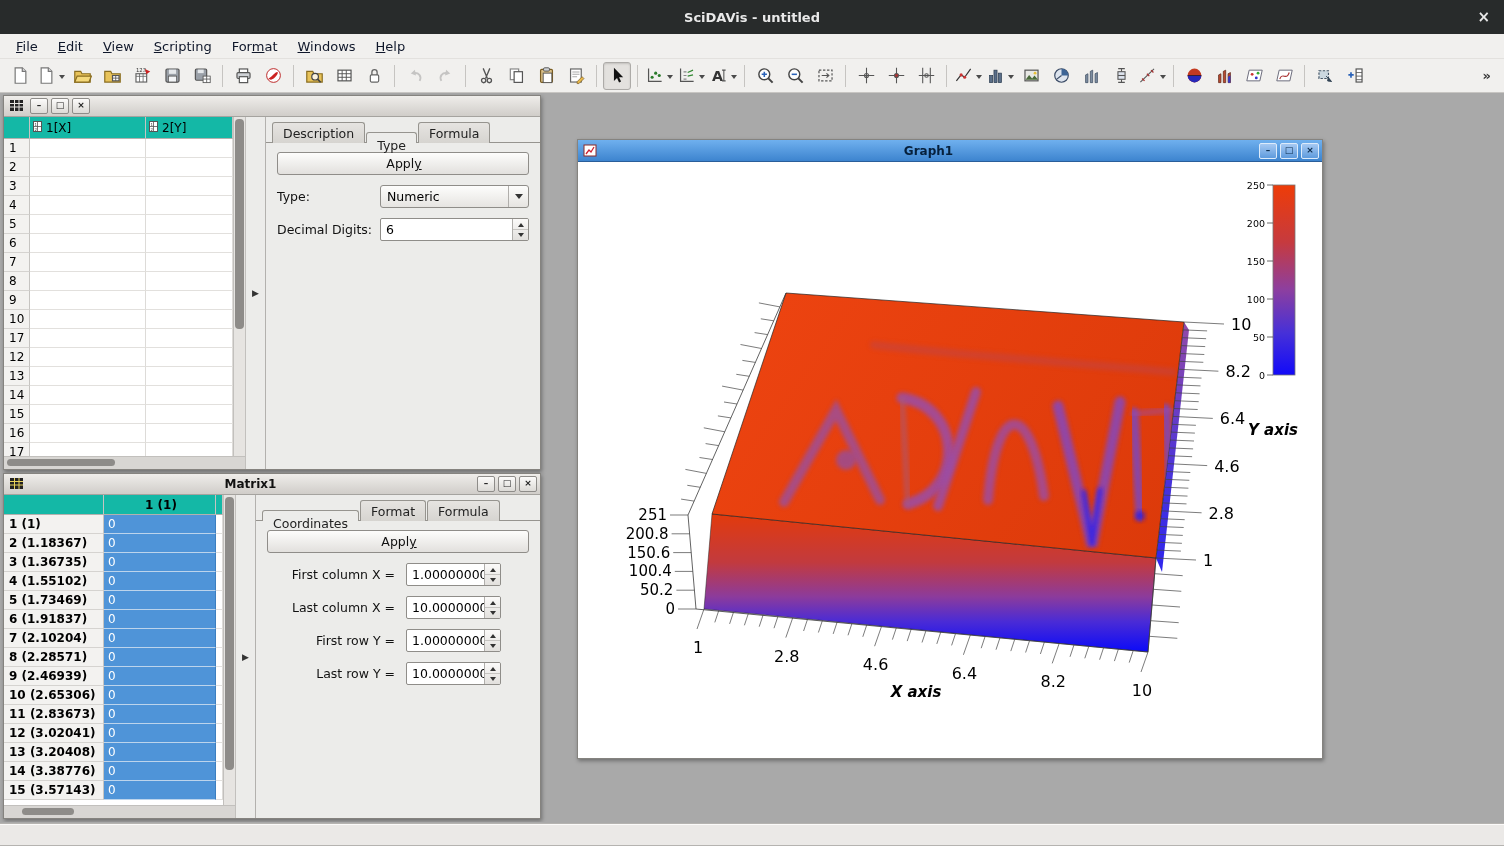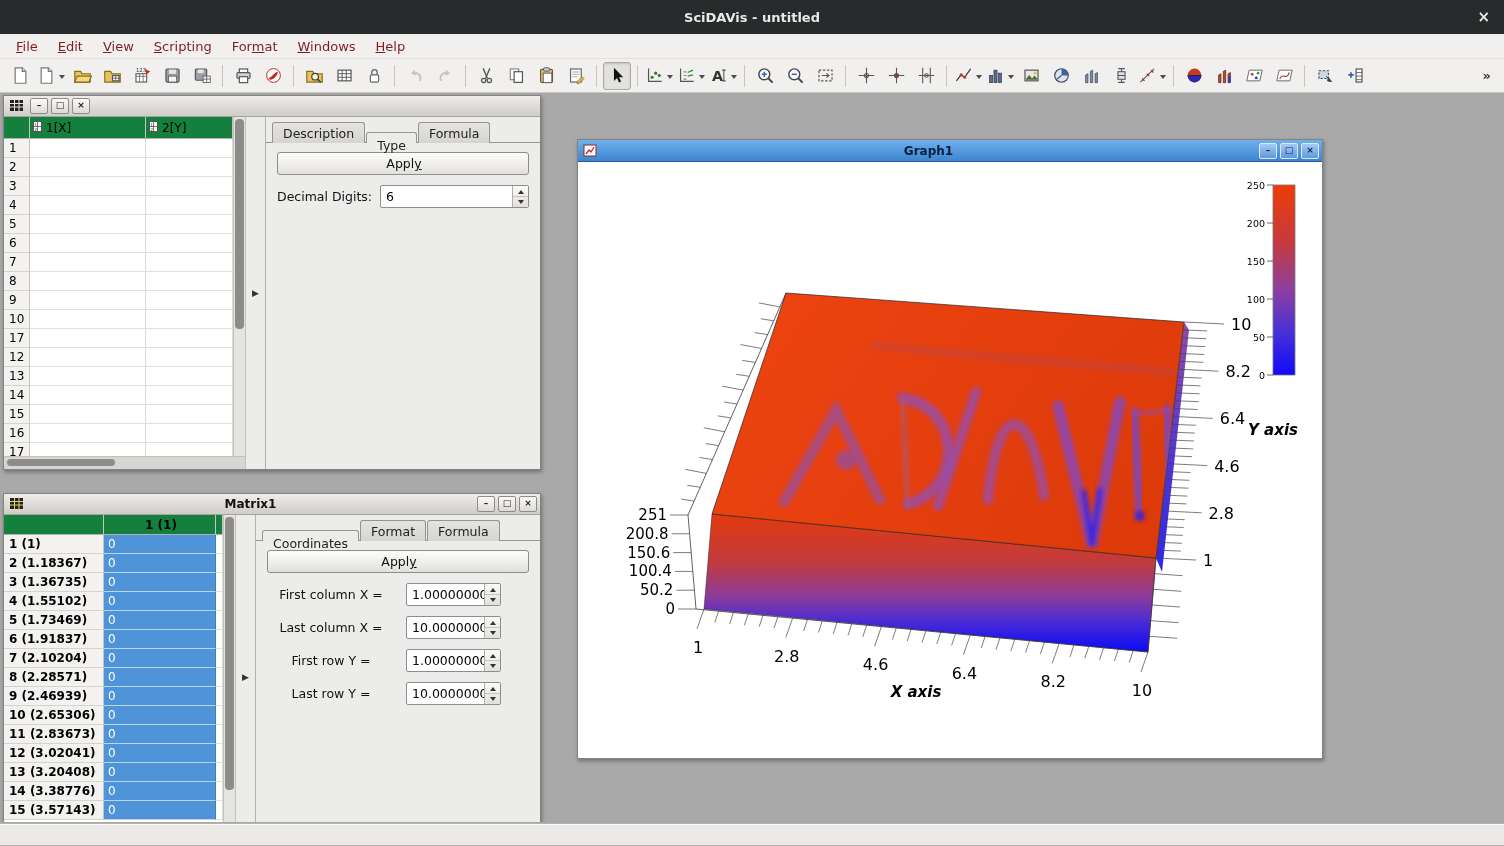--- a/index.html
+++ b/index.html
@@ -3,21 +3,21 @@
 <meta charset="utf-8">
 <style>
   html,body{margin:0;padding:0;width:1504px;height:846px;overflow:hidden;
     font-family:"DejaVu Sans","Liberation Sans",sans-serif;background:#a9a9a9;}
   .app{width:1504px;height:846px;display:flex;flex-direction:column;}
 
   
   .titlebar{height:34px;background:#282b2b;color:#e9e9e9;font-weight:bold;font-size:13px;
     display:flex;align-items:center;justify-content:center;position:relative;flex:0 0 auto;}
   .titlebar .close{position:absolute;right:14px;top:8px;font-size:15px;font-weight:bold;color:#e9e9e9;cursor:default;line-height:18px;}
-  .menubar{height:24px;background:#f1f0ee;display:flex;align-items:center;padding-left:6px;font-size:13px;color:#7f1d1d;flex:0 0 auto;border-bottom:1px solid #e3e1de;}
+  .menubar{height:24px;background:#f1f0ee;display:flex;align-items:center;padding-left:6px;font-size:13px;color:#0f172a;flex:0 0 auto;border-bottom:1px solid #e3e1de;}
   .menu-item{padding:3px 10px;}
   .toolbar{height:33px;background:#f1f0ee;border-bottom:1px solid #c7c5c2;display:flex;align-items:center;padding:0 5px;flex:0 0 auto;}
   .tbtn{height:26px;min-width:26px;display:flex;align-items:center;justify-content:center;border-radius:3px;margin:0 1px;border:1px solid transparent;}
   .tbtn svg{display:block}
   .tbtn.checked{background:#e3e1de;border-color:#adaba8;box-shadow:inset 0 1px 2px rgba(0,0,0,.15);}
   .tbtn.disabled{opacity:.42;}
   .ddar{width:0;height:0;border:3px solid transparent;border-top:4px solid #4a4a4a;margin-left:3px;margin-top:5px;}
   .tsep{width:1px;height:22px;background:#c6c4c1;margin:0 5px;flex:0 0 auto;}
   .toverflow{margin-left:auto;font-size:13px;color:#333;padding:0 8px;font-weight:bold;}
 
@@ -33,21 +33,21 @@
   .win.active .win-title{background:linear-gradient(#6fb0ee,#3d84cf);color:#06203c;border-bottom:1px solid #2a5e9a;}
   .win.active .wbtn{background:linear-gradient(#a6c9f2,#5e9bdd);border-color:#dcebfb;color:#0a2a4a;}
   .win-body{display:flex;height:calc(100% - 21px);overflow:hidden;}
 
   
   .grid-area{display:flex;flex-direction:column;flex:0 0 auto;overflow:hidden;background:#ececea;}
   .grid-inner{display:flex;flex:1;overflow:hidden;}
   .grid{overflow:hidden;background:#fff;}
   .hdr-row{display:flex;background:#f3f2f0;}
   .hdr-cell{border-right:1px solid #c6c4c1;border-bottom:1px solid #b3b1ae;display:flex;align-items:center;
-    font-size:12px;padding-left:3px;box-sizing:border-box;background:#15803d;gap:3px;}
+    font-size:12px;padding-left:3px;box-sizing:border-box;background:#14b8a6;gap:3px;}
   .trow{display:flex;background:#fff;}
   .rownum{background:#f3f2f0;border-right:1px solid #c6c4c1;border-bottom:1px solid #d5d3d0;font-size:12px;
     display:flex;align-items:center;padding-left:5px;box-sizing:border-box;}
   .cell{border-right:1px solid #dddbd8;border-bottom:1px solid #e2e0dd;box-sizing:border-box;
     font-size:12px;display:flex;align-items:center;padding-left:4px;background:#fff;}
   .cell.sel{background:#4f94d8;color:#fff;border-bottom:1px solid #bcd4ec;border-right:1px solid #3c7fc0;}
   .t-rn{width:26px;height:19px;}  .t-c1{width:116px;height:19px;} .t-c2{width:87px;height:19px;}
   .m-rn{width:100px;height:19px;font-weight:bold;} .m-c1{width:112px;height:19px;} .m-c2{width:7px;height:19px;padding:0;}
   .vscroll{width:11px;background:#e6e4e1;border-left:1px solid #c2c0bd;position:relative;flex:0 0 auto;}
   .vthumb{position:absolute;left:1px;right:1px;border-radius:4px;background:#8e8c89;}
@@ -62,21 +62,21 @@
   .tabs{display:flex;padding:3px 6px 0 6px;height:23px;flex:0 0 auto;position:relative;z-index:2;}
   .tab{padding:3px 10px 2px 10px;border:1px solid #96948f;border-bottom:none;border-radius:3px 3px 0 0;
     background:linear-gradient(#e6e4e1,#d6d4d0);font-size:12.5px;margin-right:1px;margin-top:2px;color:#222;}
   .tab.active{background:#ececea;margin-top:12px;padding-top:5px;}
   .panel-body{flex:1;border-top:1px solid #96948f;margin-top:-1px;padding:9px 11px;position:relative;z-index:1;}
   .apply{display:block;width:100%;height:23px;border:1px solid #8f8d89;border-radius:3px;
     background:linear-gradient(#fdfdfc,#e2e0dd);font-size:12.5px;font-family:inherit;color:#111;padding-left:8px;}
   .frow{display:flex;align-items:center;margin-top:10px;}
   .flabel{font-size:12.5px;color:#111;}
   .t1 .flabel{width:103px;flex:0 0 auto;}
-  .mx .flabel{width:128px;flex:0 0 auto;text-align:center;margin-right:11px;}
+  .mx .flabel{width:128px;flex:0 0 auto;text-align:right;margin-right:11px;}
   .combo{flex:1;height:21px;border:1px solid #8f8d89;border-radius:3px;background:linear-gradient(#fdfdfc,#e6e4e1);
     display:flex;align-items:center;font-size:12.5px;}
   .combo .cv{flex:1;padding-left:6px;}
   .combo .arrbox{width:19px;height:100%;border-left:1px solid #b0aeab;display:flex;align-items:center;justify-content:center;}
   .tri-d{width:0;height:0;border:4px solid transparent;border-top:5px solid #333;margin-top:4px;}
   .spin{display:flex;height:21px;border:1px solid #8f8d89;border-radius:2px;background:#fff;overflow:hidden;}
   .t1 .spin{flex:1;} .mx .spin{width:93px;flex:0 0 auto;}
   .spin .sval{flex:1;font-size:12.5px;display:flex;align-items:center;padding-left:5px;overflow:hidden;white-space:nowrap;}
   .sbtns{width:15px;border-left:1px solid #b0aeab;display:flex;flex-direction:column;background:linear-gradient(#fbfaf9,#e2e0dd);}
   .su,.sd{flex:1;display:flex;align-items:center;justify-content:center;}
@@ -618,35 +618,44 @@
           </div>
         <div class="panel t1">
           <div class="tabs" id="t1-tabs">
               <div class="tab">Description</div>
               <div class="tab active">Type</div>
               <div class="tab">Formula</div>
             </div>
           <div class="panel-body">
             <button class="apply">Appl<u>y</u></button>
             <div class="frow">
+              <span class="flabel">Type:</span>
+              <div class="combo">
+                <span class="cv">Numeric</span>
+                <span class="arrbox">
+                    <span class="tri-d"></span>
+                  </span>
+              </div>
+            </div>
+            <div class="frow">
               <span class="flabel">Decimal Digits:</span>
               <div class="spin" style="flex:1">
                 <span class="sval">6</span>
                 <span class="sbtns">
                     <span class="su"></span>
                     <span class="sd"></span>
                   </span>
               </div>
             </div>
           </div>
         </div>
       </div>
     </div>
 
-    <div class="win" id="win-matrix" style="left:3px;top:400px;width:536px;height:344px;">
+    <div class="win" id="win-matrix" style="left:3px;top:380px;width:536px;height:344px;">
       <div class="win-title">
         <span class="wicon"><svg width="15" height="13" viewBox="0 0 15 13">
               <rect x="1" y="1" width="13" height="11" fill="#222"></rect>
               <path d="M1 4.5h13M1 8h13M5.5 1v11M10 1v11" stroke="#e8d25a" stroke-width="1"></path>
             </svg></span>
         <span class="t">Matrix1</span>
         <span class="wbtn">–</span>
         <span class="wbtn">□</span>
         <span class="wbtn">×</span>
       </div>

